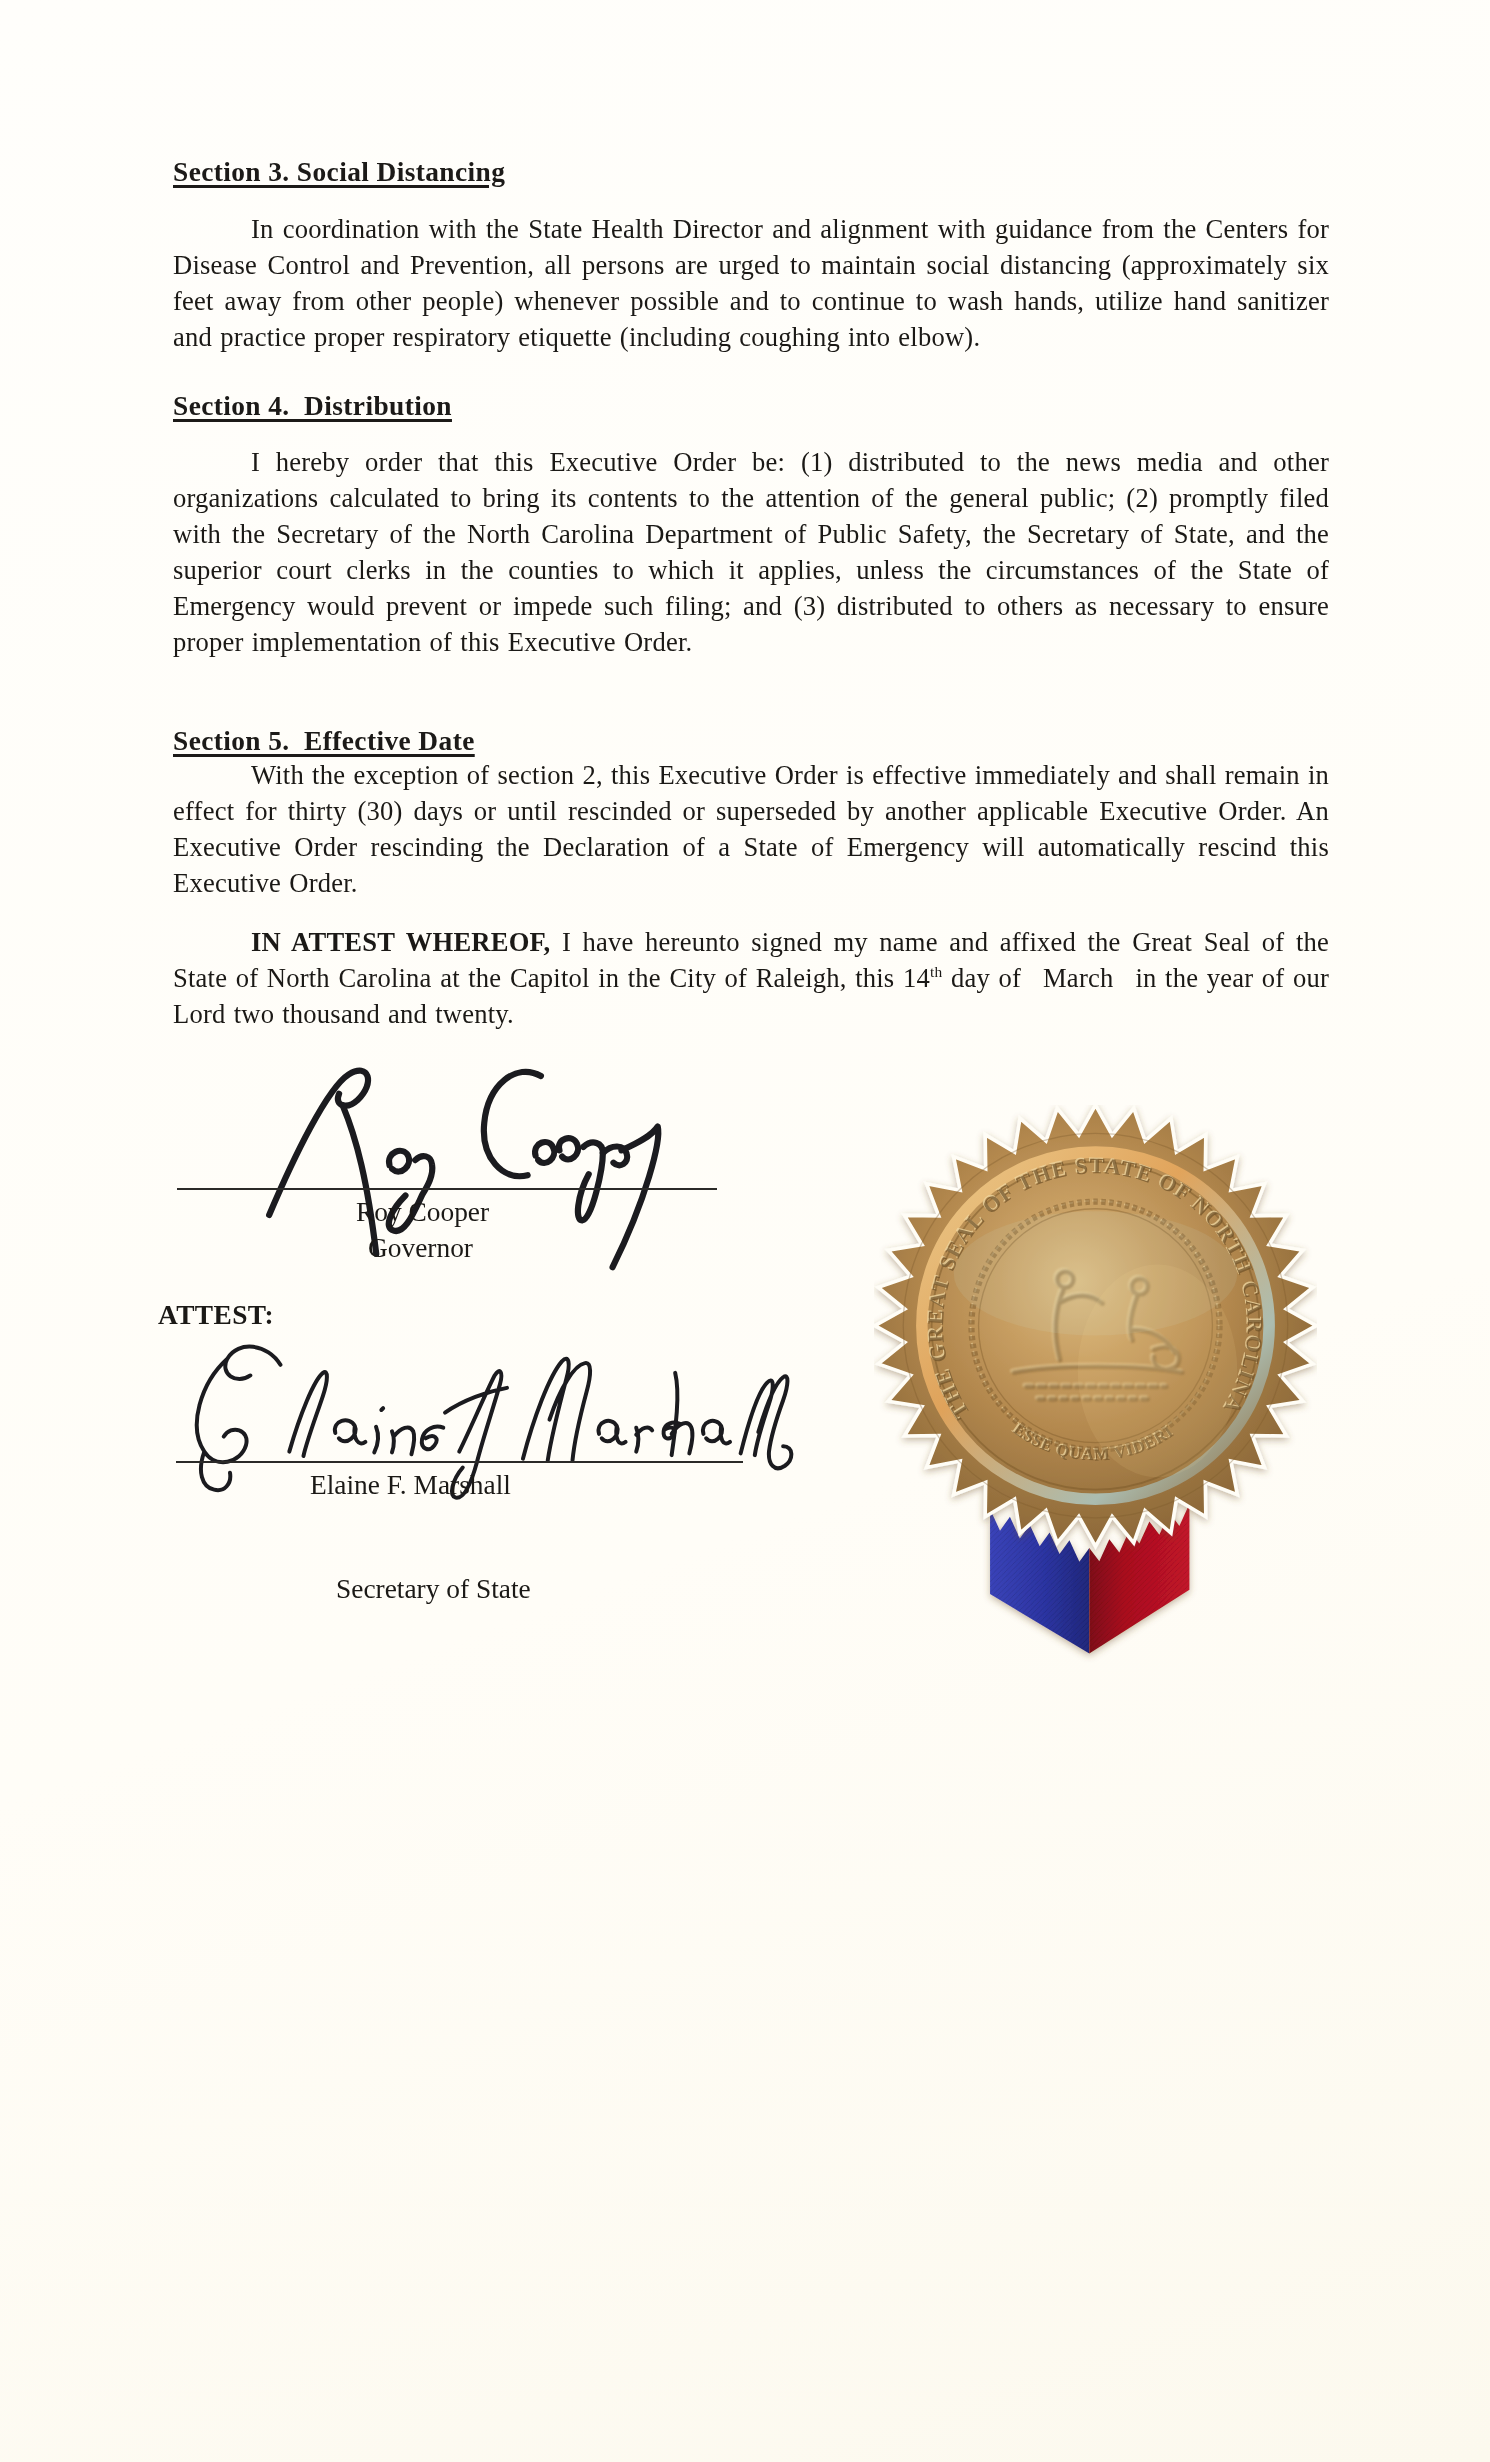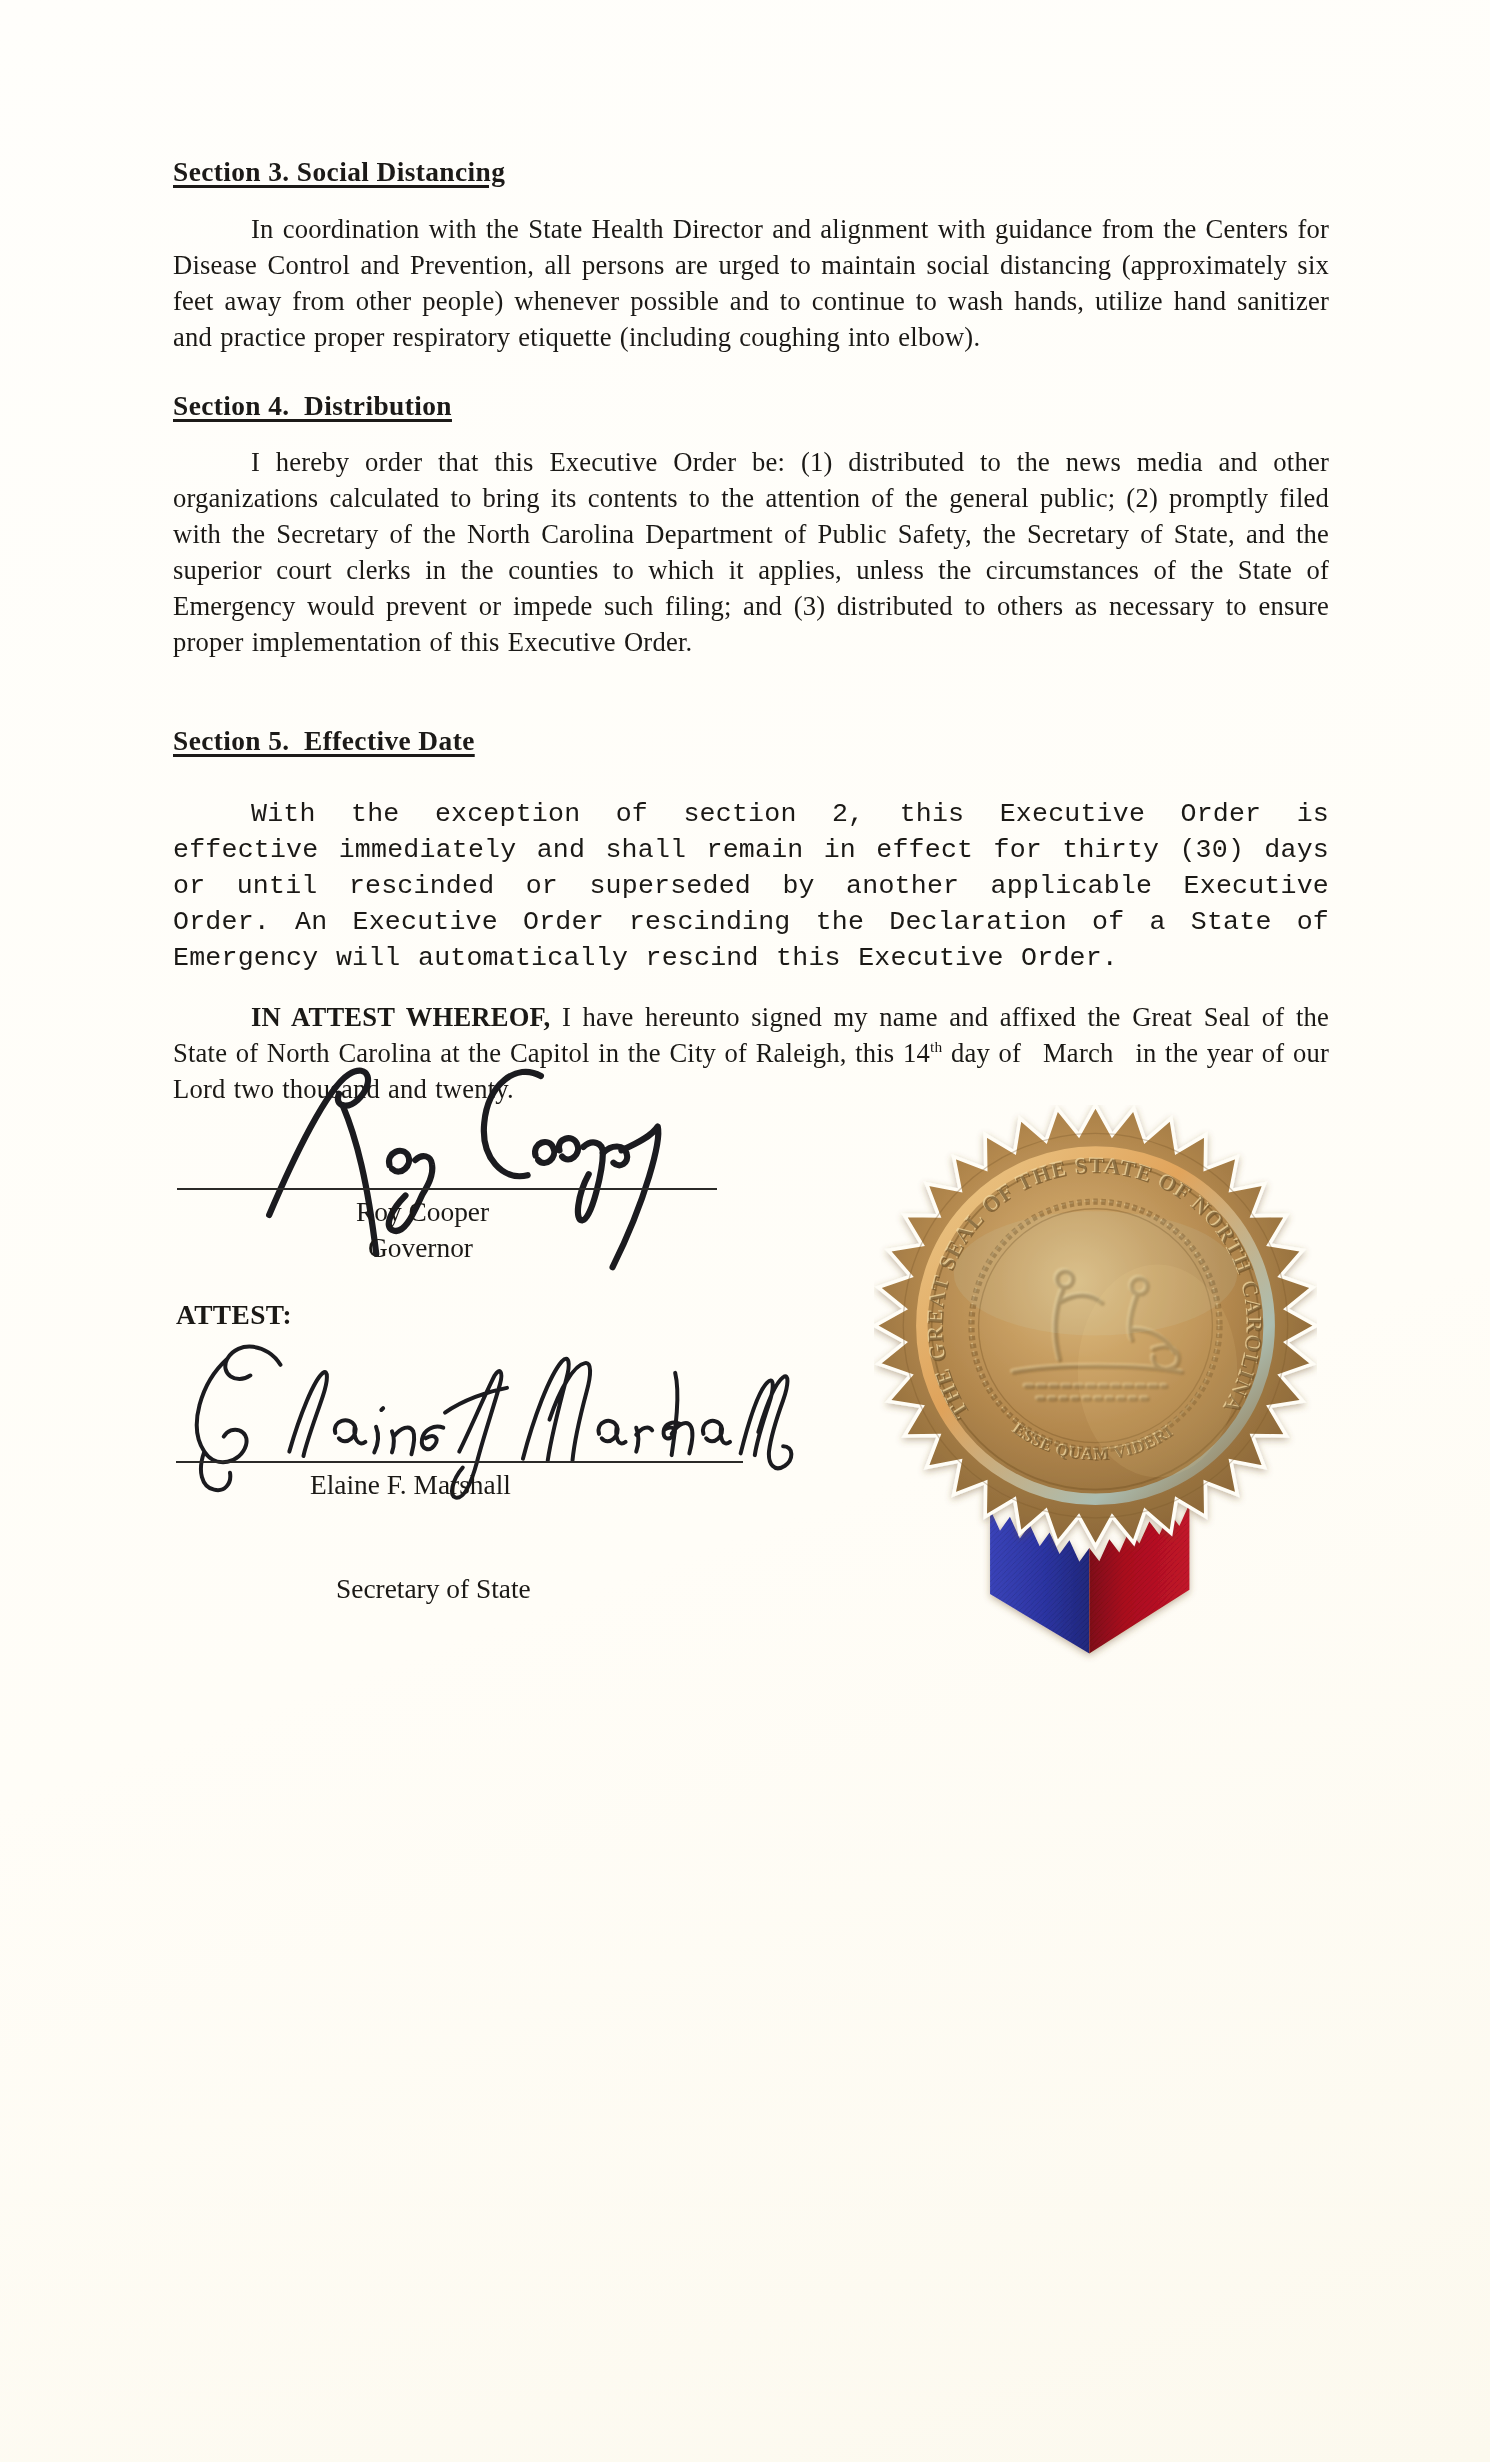--- a/index.html
+++ b/index.html
@@ -15,21 +15,21 @@
   .sec-heading{
     font-size:27.4px;font-weight:bold;margin:0;line-height:32px;
     text-decoration:underline;text-decoration-thickness:2.7px;text-underline-offset:4.4px;
     letter-spacing:0.4px;white-space:pre-wrap;
   }
   .mt40{margin-top:35px;} .mt46{margin-top:65px;}
   p.body{
     font-size:26.6px;line-height:36px;margin:0;text-align:justify;
     text-indent:78px;letter-spacing:0.2px;word-spacing:1.3px;color:#1b1916;
   }
-  p.pt24{margin-top:23px;} p.pt25{margin-top:22px;} p.pt44{margin-top:39px;font-family:Liberation Mono, monospace;}
+  p.pt24{margin-top:23px;} p.pt25{margin-top:22px;} p.pt44{}
   p.body sup{font-size:.58em;line-height:0;vertical-align:super;}
   .sigline{position:absolute;height:1.8px;background:#2b2a28;}
   .caption{position:absolute;font-size:27.4px;line-height:30px;color:#1b1916;}
   .attest{font-weight:bold;letter-spacing:0.4px;}
   svg.sig{position:absolute;overflow:visible;}
   svg.sig path{fill:none;stroke:#1b1b1f;stroke-linecap:round;stroke-linejoin:round;}
   svg.sig.roy path{stroke-width:7px;}
   svg.sig.elaine path{stroke-width:4.5px;}
   .sealwrap{position:absolute;left:874px;top:1105px;width:443px;height:576px;}
   .ringtext{font-family:"Liberation Serif","DejaVu Serif",serif;font-weight:bold;}
@@ -66,21 +66,21 @@
     <path d="M323,17 C295,1 263,27 259,70 C255,109 280,136 308,129"></path>
     <path d="M317,107 C313,92 332,86 337,98 C342,109 328,121 320,112 M344,101 C340,87 359,82 364,94 C369,105 355,117 347,108"></path>
     <path d="M371,97 C381,88 393,92 393,104 C393,122 381,178 370,180 C361,181 364,152 377,128"></path>
     <path d="M393,104 C403,94 417,94 420,105 C423,115 412,122 405,115"></path>
     <path d="M414,101 C432,93 448,85 455,74 C459,90 442,156 404,233"></path>
   </svg>
   <div class="sigline" style="left:177px;top:1188px;width:540px;"></div>
   <div class="caption" style="left:356px;top:1197px;">Roy Cooper</div>
   <div class="caption" style="left:368px;top:1233px;">Governor</div>
 
-  <div class="caption attest" style="left:176px;top:1300px;">ATTEST:</div>
+  <div class="caption attest" style="left:158px;top:1300px;">ATTEST:</div>
 
   <svg class="sig elaine" style="left:174px;top:1333px;" width="620" height="177" viewBox="0 0 700 200">
     <path d="M120,36 C106,12 72,8 60,29 C51,46 70,59 86,48 M60,29 C30,56 15,106 34,134 C47,154 75,147 81,127 C86,109 64,103 56,117 M34,134 C26,156 31,174 45,177 C57,180 65,170 63,158"></path>
     <path d="M130,134 C142,92 158,53 168,45 C174,41 174,53 168,71 C160,95 150,121 146,139 M182,113 C178,99 198,93 204,105 C209,115 194,129 186,119 M204,105 C202,119 208,129 216,123 M228,106 C232,116 230,127 226,135 M234,87 L236,85 M246,111 C250,121 248,129 246,135 M248,117 C256,107 266,103 270,111 C273,118 270,129 268,137 M284,119 C294,113 300,119 294,127 C288,135 278,131 280,120 C282,109 294,103 304,107"></path>
     <path d="M322,134 C334,110 350,72 362,48 C368,38 372,44 368,58 C360,86 348,122 342,146 C336,168 328,188 318,186 C310,184 314,166 326,152 M306,90 C326,76 354,66 376,62"></path>
     <path d="M394,142 C406,96 424,48 438,32 C446,24 448,34 443,52 C434,86 426,118 422,144 M424,98 C436,62 452,36 464,34 C472,32 471,48 466,66 C458,96 452,122 450,144"></path>
     <path d="M480,114 C476,100 494,94 500,105 C505,115 491,129 483,119 M500,105 C498,119 502,129 510,123"></path>
     <path d="M522,107 C526,117 524,128 522,134 M522,115 C528,107 536,104 540,110"></path>
     <path d="M554,109 C562,104 568,108 564,115 C560,122 552,120 553,111 C554,102 564,99 572,103"></path>
     <path d="M566,45 C572,70 566,110 562,138 M562,114 C570,102 580,98 584,106 C588,114 584,128 582,136"></path>

